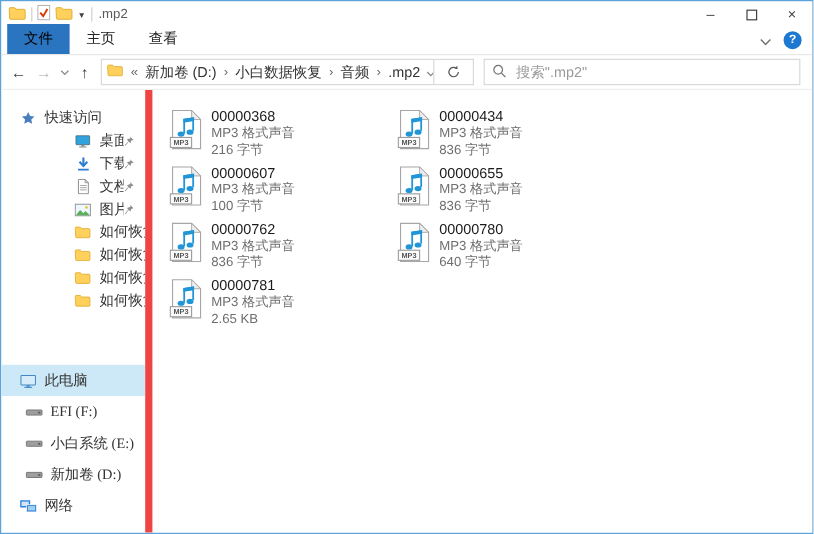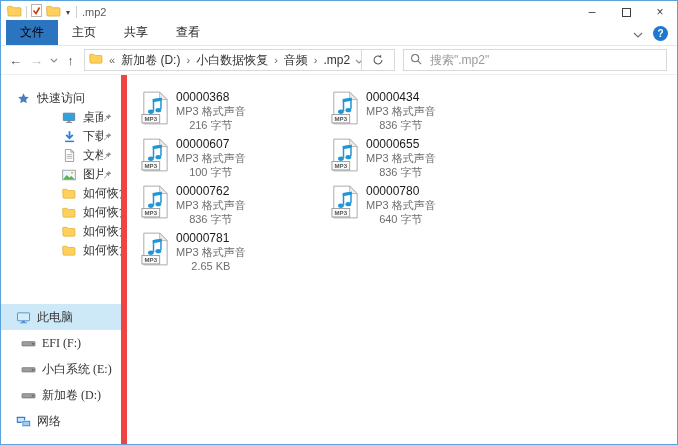--- a/index.html
+++ b/index.html
@@ -54,21 +54,21 @@
   .side-item.tall{height:26px;}
   .side-item.gap{margin-top:7px;}
   .side-item.selected{background:#cde8f6;margin-top:44px;}
   .pin{margin-left:auto;padding-right:9px;flex:none;display:flex;}
   
   .content{flex:1;padding:15px 0 0 14px;overflow:hidden;}
   .grid{display:grid;grid-template-columns:190px 190px;grid-auto-rows:47px;}
   .tile{display:flex;align-items:flex-start;}
   .tile-icon{flex:none;margin:1px 7px 0 0;}
   .tile-name{color:#1b1b1b;line-height:14px;}
-  .tile-meta{color:#6e6e6e;font-size:11px;line-height:14px;text-align:center;}
+  .tile-meta{color:#6e6e6e;font-size:11px;line-height:14px;}
   
   .statusbar{height:23px;border-top:1px solid #eaeaea;display:flex;align-items:center;
     padding:0 6px 0 9px;color:#444;flex:none;}
   .status-views{margin-left:auto;display:flex;gap:3px;}
   .viewbtn{width:20px;height:17px;display:flex;align-items:center;justify-content:center;border:1px solid transparent;}
   .viewbtn.active{border-color:#9ecdf0;background:#e5f3fb;}
 </style>
 </head>
 <body>
 
@@ -102,21 +102,20 @@
       <span class="ctrl">
           <span class="maxbox"></span>
         </span>
       <span class="ctrl">×</span>
     </div>
   </div>
 
   <div class="tabsrow">
     <span class="tab active">文件</span>
     <span class="tab">主页</span>
-    <span class="tab">共享</span>
     <span class="tab">查看</span>
     <div class="tabs-right">
       <span>
         <svg width="10" height="6" viewBox="0 0 10 6">
             <path d="M1 1l4 4 4-4" fill="none" stroke="#707070" stroke-width="1.2"></path>
           </svg>
       </span>
       <span class="help-circle">?</span>
     </div>
   </div>

